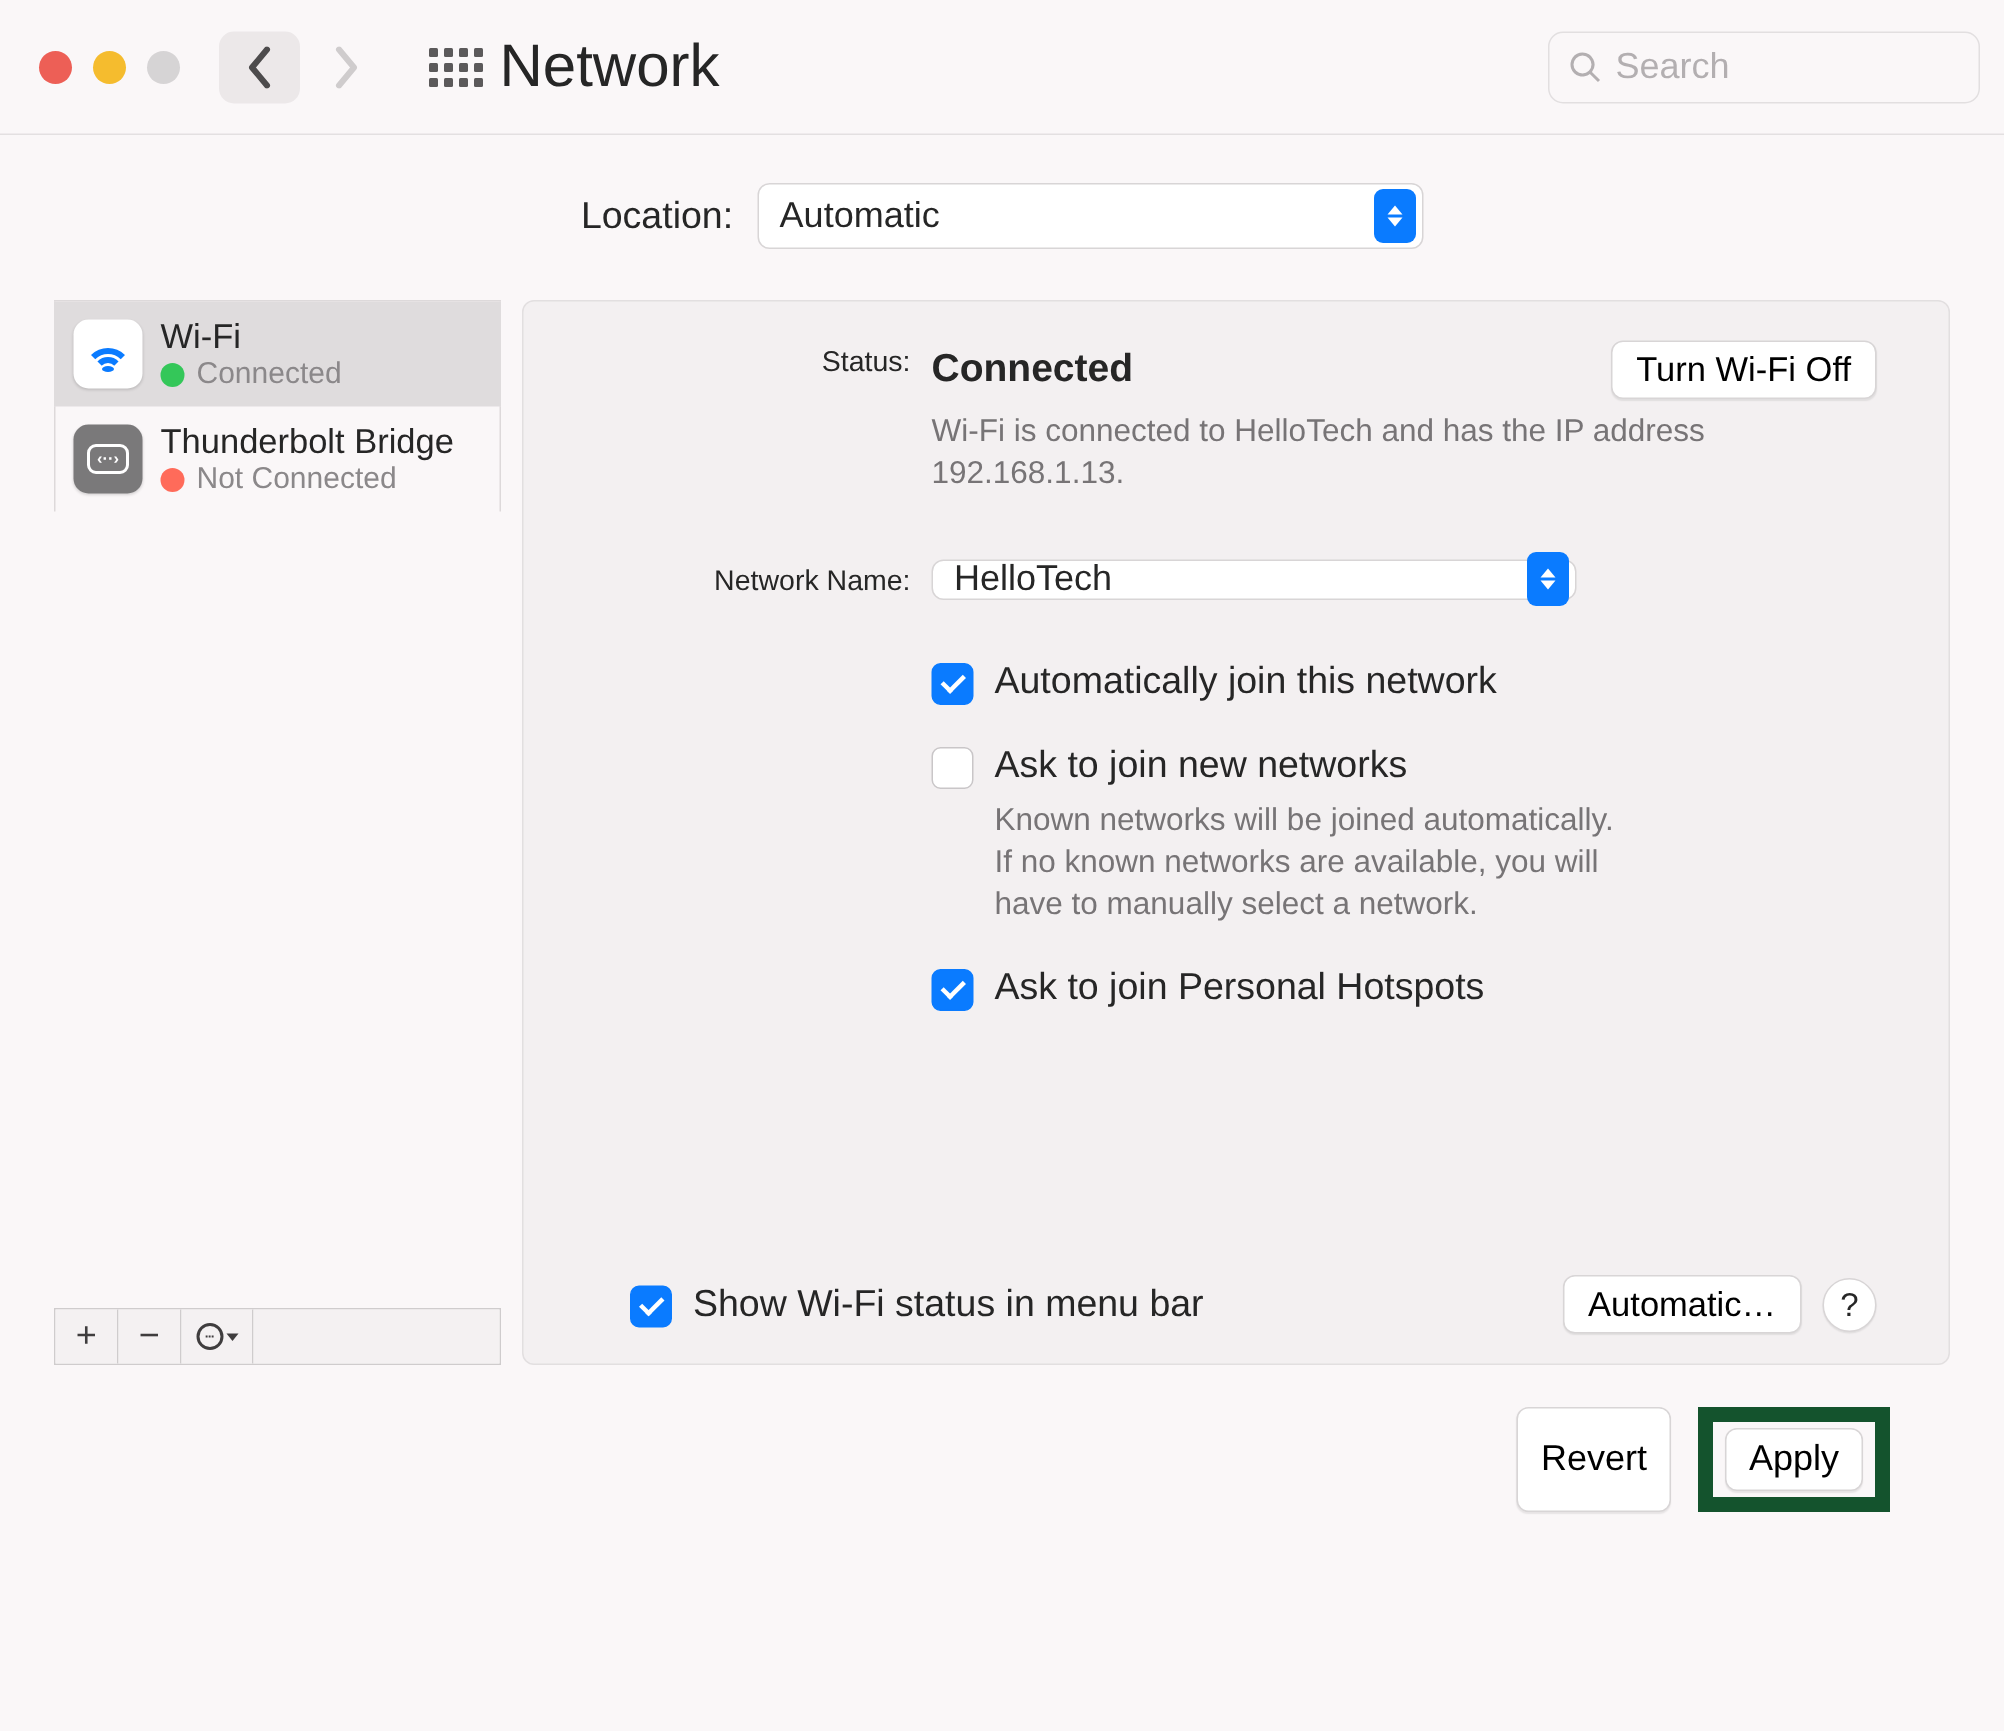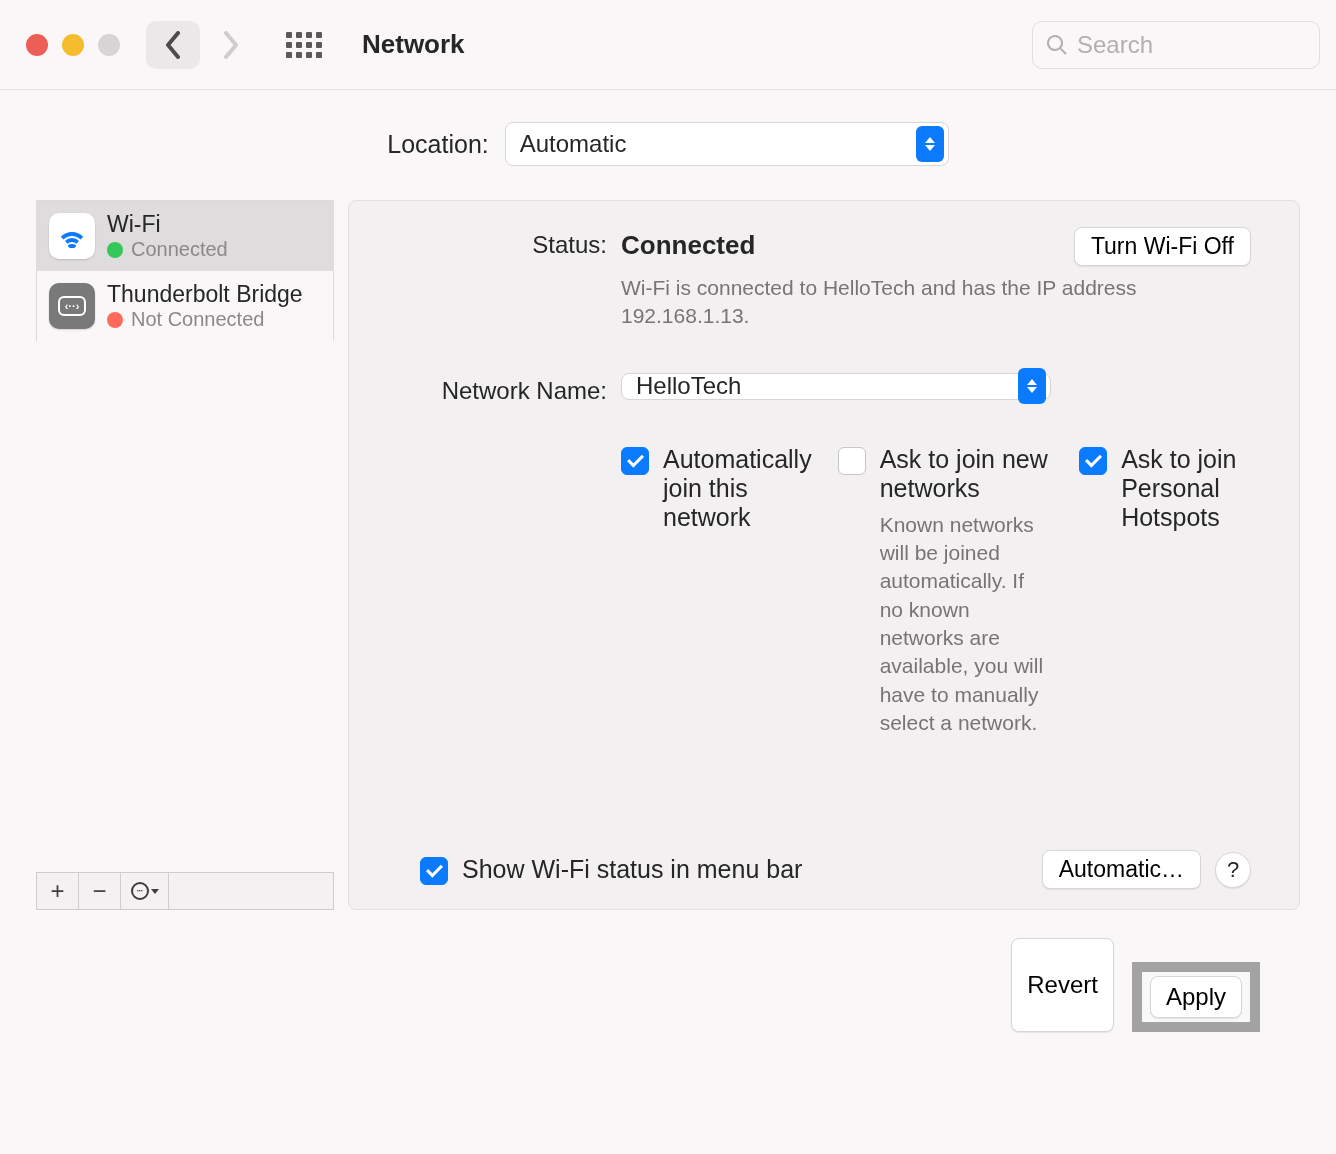--- a/index.html
+++ b/index.html
@@ -37,21 +37,21 @@
 .nav-btn.forward { color: #cfcccd; }
 
 .app-grid {
   margin-left: 28px;
   display: grid;
   grid-template-columns: repeat(4, 6px);
   grid-template-rows: repeat(3, 6px);
   gap: 4px;
 }
 .app-grid span { background: #5b595a; width: 6px; height: 6px; border-radius: 1px;}
-.app-title { margin-left: 40px; font-size: 26px; font-weight: 700; }
+.app-title { margin-left: 11px; font-size: 40px; font-weight: 400; }
 
 .search-wrap {
   margin-left: auto;
   width: 288px;
   height: 48px;
   border: 1px solid #e2dfe0;
   border-radius: 10px;
   display: flex;
   align-items: center;
   padding: 0 12px;
@@ -157,21 +157,21 @@
   padding: 26px 48px 20px 28px;
   display: flex; flex-direction: column;
   height: 710px;
   position: relative;
 }
 .row-grid {
   display: grid;
   grid-template-columns: 230px 1fr;
   column-gap: 14px;
 }
-.row-label { text-align: right; font-size: 24px; padding-top: 4px;}
+.row-label { text-align: right; font-size: 19px; padding-top: 4px;}
 .status-val { display: flex; align-items: baseline; gap: 20px;}
 .status-text-main { font-size: 26px; font-weight: 700; }
 .turn-off-btn {
   margin-left: auto;
   padding: 5px 16px;
   background: #fff; border: 1px solid #d8d5d6; border-radius: 8px;
   font-size: 23px;
   box-shadow: 0 1px 1px rgba(0,0,0,0.08);
 }
 .status-desc {
@@ -180,21 +180,21 @@
 }
 
 .net-name-row { margin-top: 42px; }
 .net-name-select {
   width: 430px; height: 27px;
   background: #fff; border: 1px solid #d8d5d6; border-radius: 8px;
   display: flex; align-items: center; padding: 0 4px 0 14px;
   font-size: 24px;
 }
 
-.checkbox-group { grid-column: 2; margin-top: 40px; display: flex; flex-direction: row; gap: 26px; }
+.checkbox-group { grid-column: 2; margin-top: 40px; display: flex; flex-direction: column; gap: 26px; }
 .cb-row { display: flex; align-items: flex-start; gap: 14px; }
 .cb {
   width: 28px; height: 28px; border-radius: 6px;
   border: 1px solid #c9c6c8; background: #fff;
   flex-shrink: 0;
   display: flex; align-items: center; justify-content: center;
   margin-top: 2px;
 }
 .cb.checked { background: #0a7bff; border-color: #0a7bff; }
 .cb.checked::after {
@@ -230,24 +230,23 @@
   display: flex; justify-content: flex-end; gap: 18px;
   padding: 28px 40px 0 0;
 }
 .btn {
   padding: 6px 15px;
   background: #fff; border: 1px solid #d8d5d6; border-radius: 8px;
   font-size: 24px;
   box-shadow: 0 1px 1px rgba(0,0,0,0.08);
 }
 .apply-highlight {
-  border: 10px solid #a3a3a3;
+  border: 10px solid #14532d;
   padding: 4px 8px;
   display: inline-flex;
-  margin-top: 24px;
 }
 
 
 .wifi-bars { position: relative; width: 30px; height: 24px; }
 .wifi-bars span {
   position: absolute; left: 50%; bottom: 0;
   border: 4px solid #0a7bff; border-bottom: none; border-left-color: transparent; border-right-color: transparent;
   border-radius: 50% 50% 0 0 / 100% 100% 0 0;
   transform: translateX(-50%);
 }

